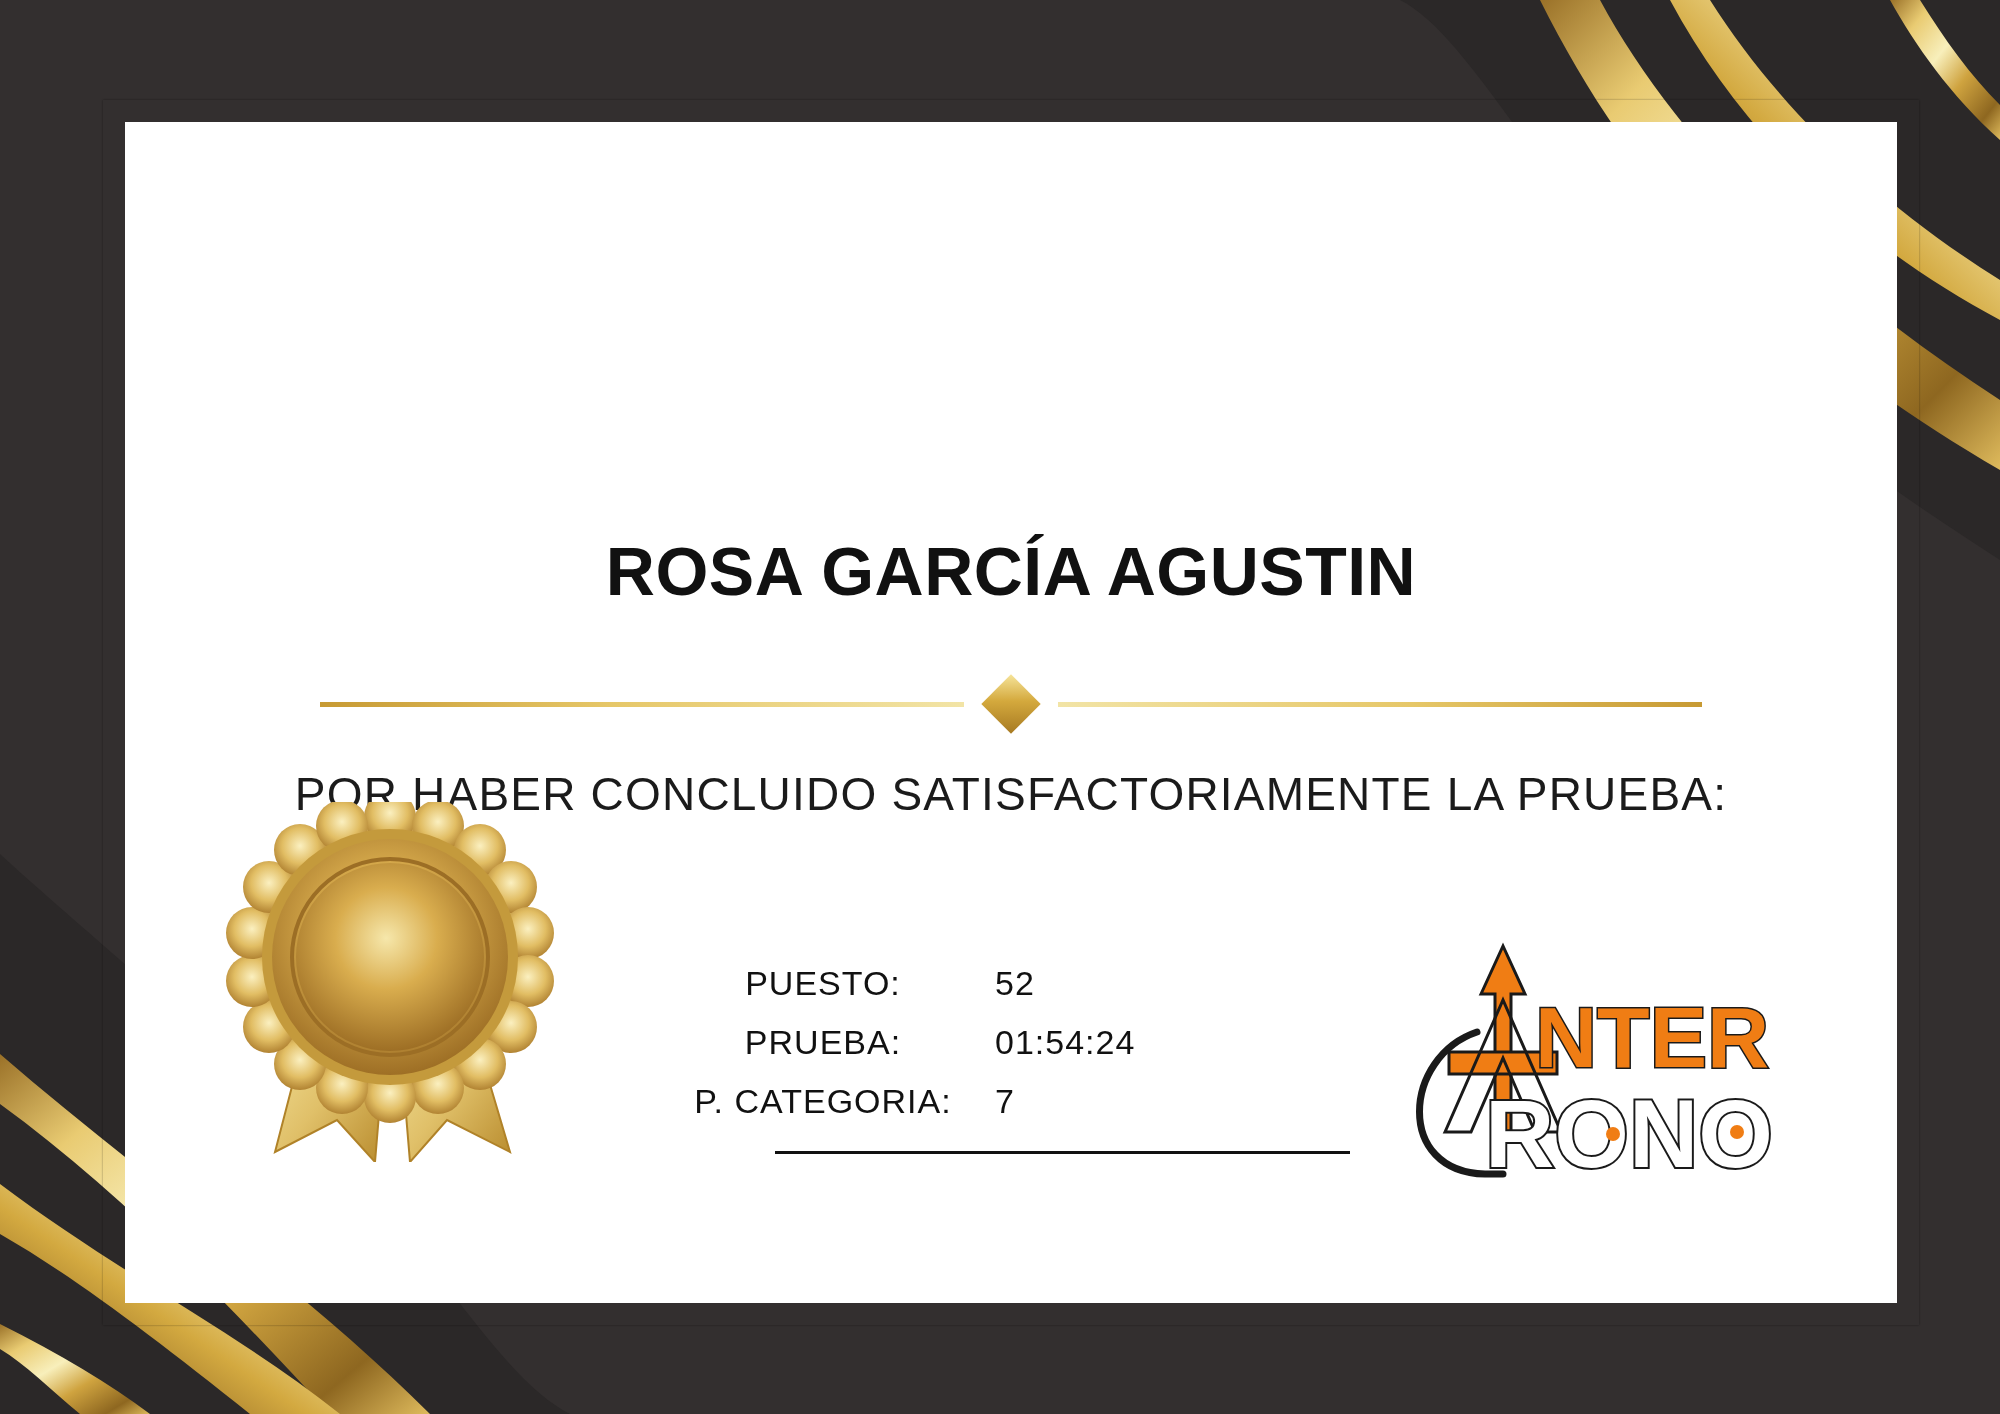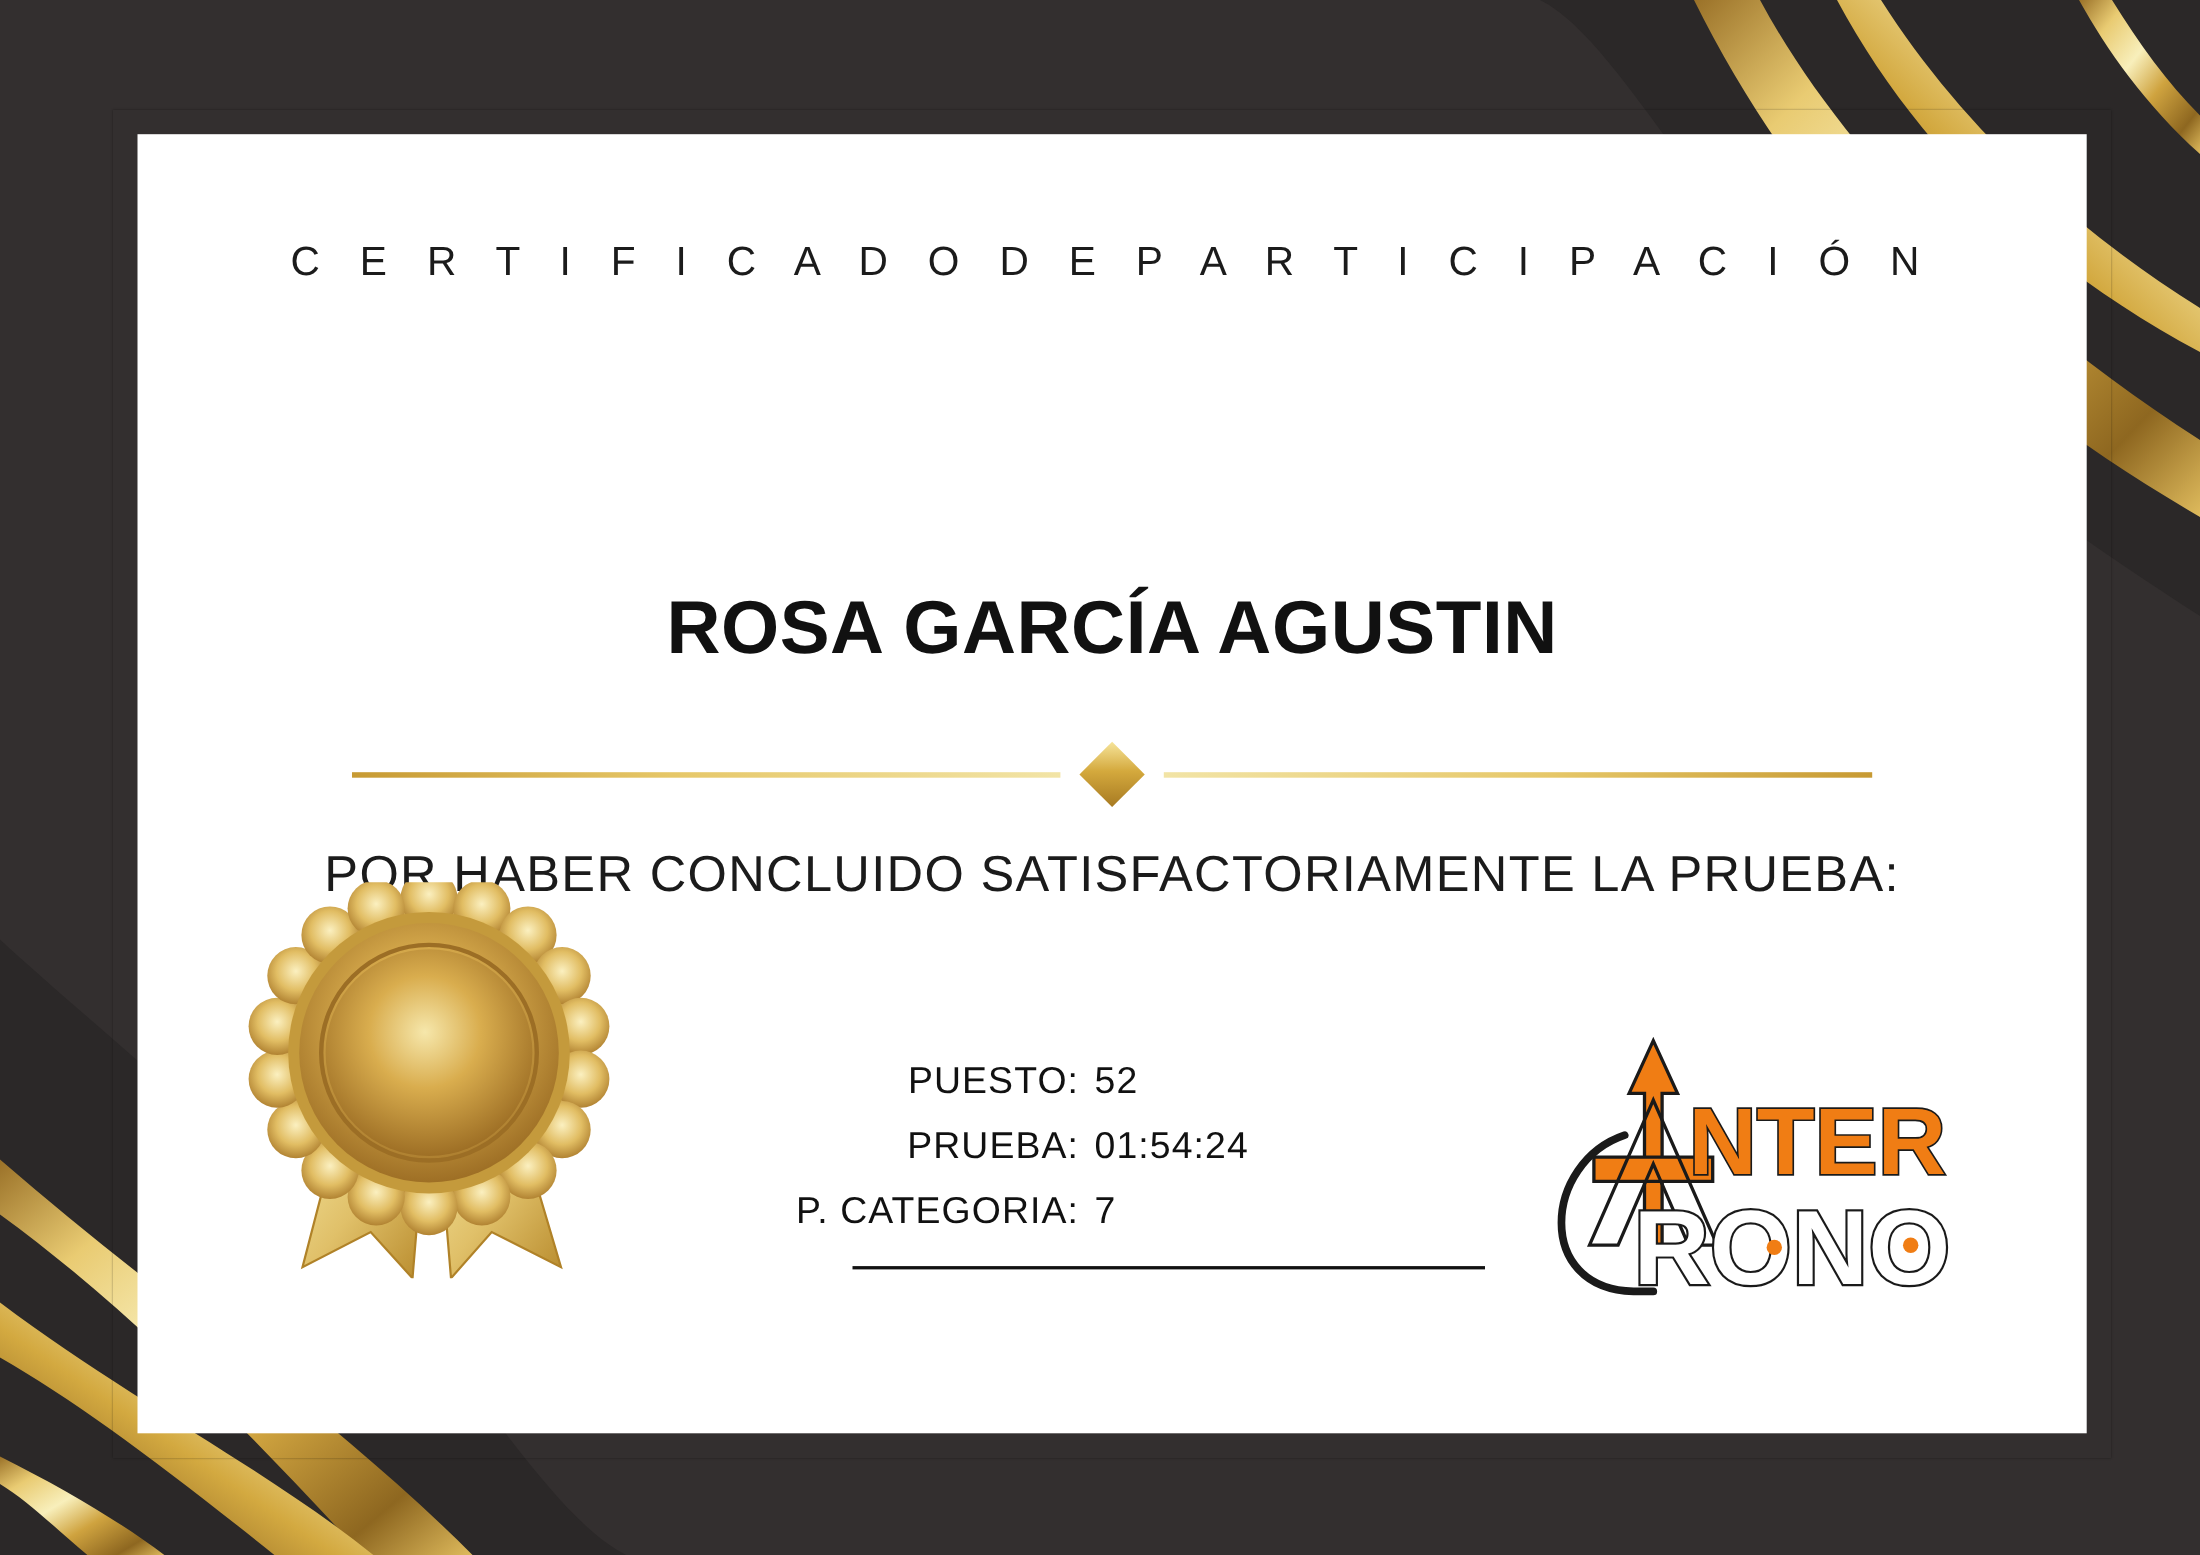--- a/index.html
+++ b/index.html
@@ -127,21 +127,21 @@
   .result-row {
     display: flex;
     align-items: baseline;
     margin-bottom: 8px;
     font-size: 34px;
     color: #111;
     letter-spacing: 1px;
   }
   .result-label {
     width: 330px;
-    text-align: right;
+    text-align: center;
     padding-right: 14px;
     box-sizing: border-box;
   }
   .result-value {
     font-size: 34px;
     color: #111;
     margin-top: 12px;
   }
   .signature-line {
     margin-top: 30px;
@@ -219,21 +219,20 @@
   <svg class="corner-svg corner-bl" width="760" height="560" viewBox="0 0 760 560">
     <path d="M0,560 L0,0 C120,110 300,250 430,410 C490,490 530,540 570,560 Z" fill="#2b2828"></path>
     <path d="M0,200 C150,330 300,430 430,560 L330,560 C210,430 110,330 0,250 Z" fill="url(#goldA)"></path>
     <path d="M0,330 C120,420 240,480 340,560 L250,560 C150,480 70,420 0,380 Z" fill="url(#goldB)"></path>
     <path d="M0,470 C60,500 110,530 150,560 L80,560 C50,535 25,510 0,495 Z" fill="url(#goldA)"></path>
   </svg>
 
   <div class="gold-frame">
     <div class="gold-frame-inner">
 
-      <div class="cert-title">C E R T I F I C A D O   D E   P A R T I C I P A C I Ó N</div>
 
       <div class="recipient-name">ROSA GARCÍA AGUSTIN</div>
 
       <div class="divider-wrap">
         <div class="divider-line left"></div>
         <div class="divider-diamond"></div>
         <div class="divider-line right"></div>
       </div>
 
       <div class="subtitle">POR HABER CONCLUIDO SATISFACTORIAMENTE LA PRUEBA:</div>

